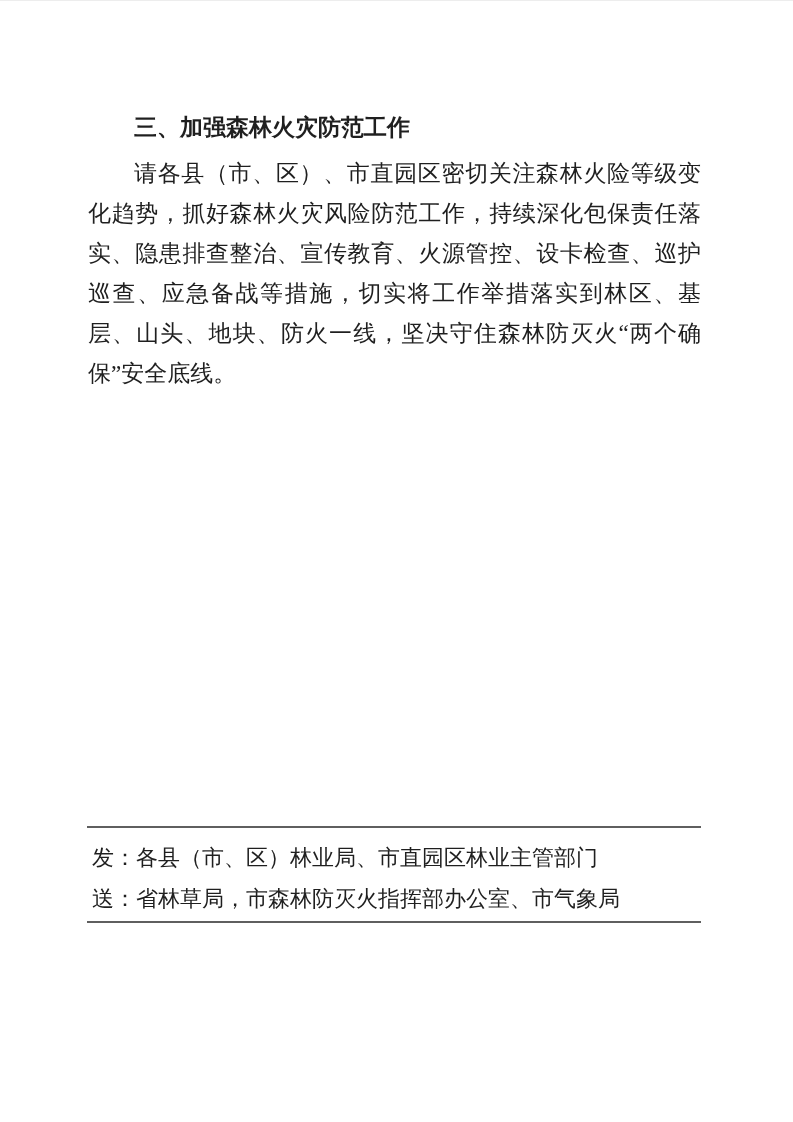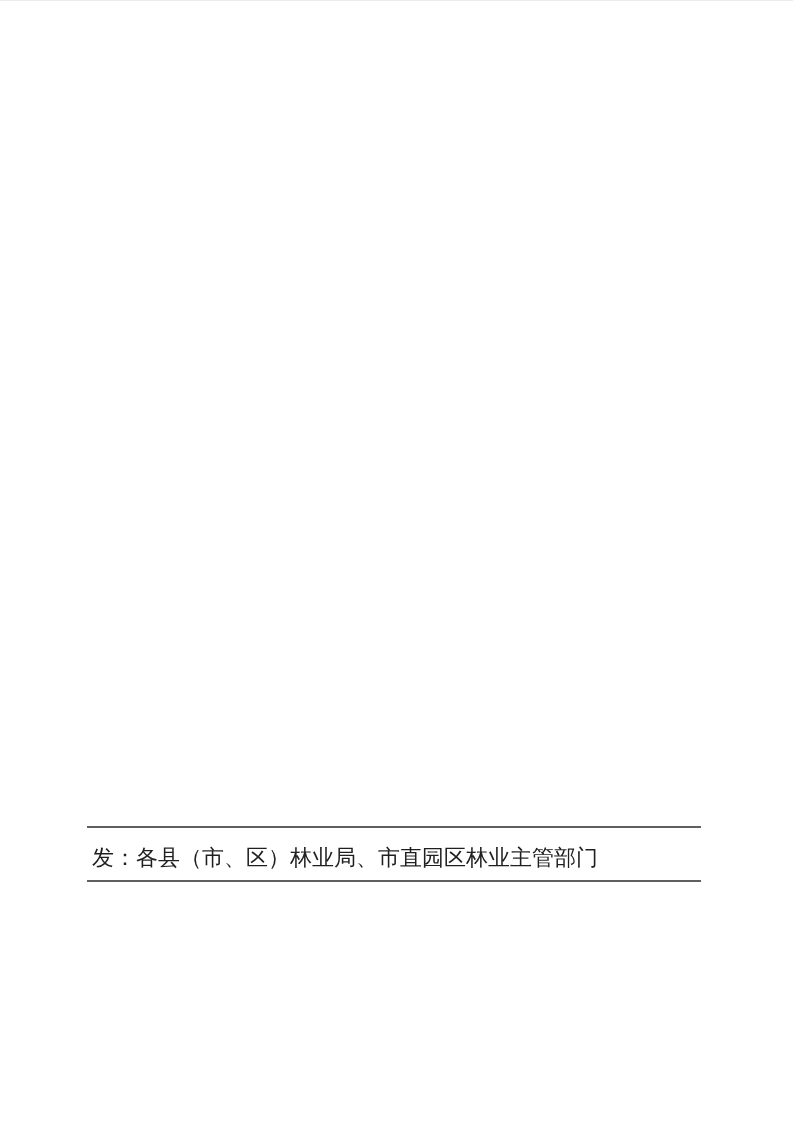--- a/index.html
+++ b/index.html
@@ -65,20 +65,27 @@
     color: var(--text-color);
     padding-left: 5px;
     white-space: nowrap;
   }
 </style>
 </head>
 <body>
 
 <div class="page">
 
+  <div class="content">
+    <h2 class="section-heading">三、加强森林火灾防范工作</h2>
+    <p class="body-paragraph">请各县（市、区）、市直园区密切关注森林火险等级变化趋势，抓好森林火灾风险防范工作，持续深化包保责任落实、隐患排查整治、宣传教育、火源管控、设卡检查、巡护巡查、应急备战等措施，切实将工作举措落实到林区、基层、山头、地块、防火一线，坚决守住森林防灭火“两个确保”安全底线。</p>
+  </div>
 
   <div class="distribution-block">
     <div class="dist-line">
       <span>发：</span><span>各县（市、区）林业局、市直园区林业主管部门</span>
+    </div>
+    <div class="dist-line">
+      <span>送：</span><span>省林草局，市森林防灭火指挥部办公室、市气象局</span>
     </div>
   </div>
 
 </div>
 
 </body></html>

